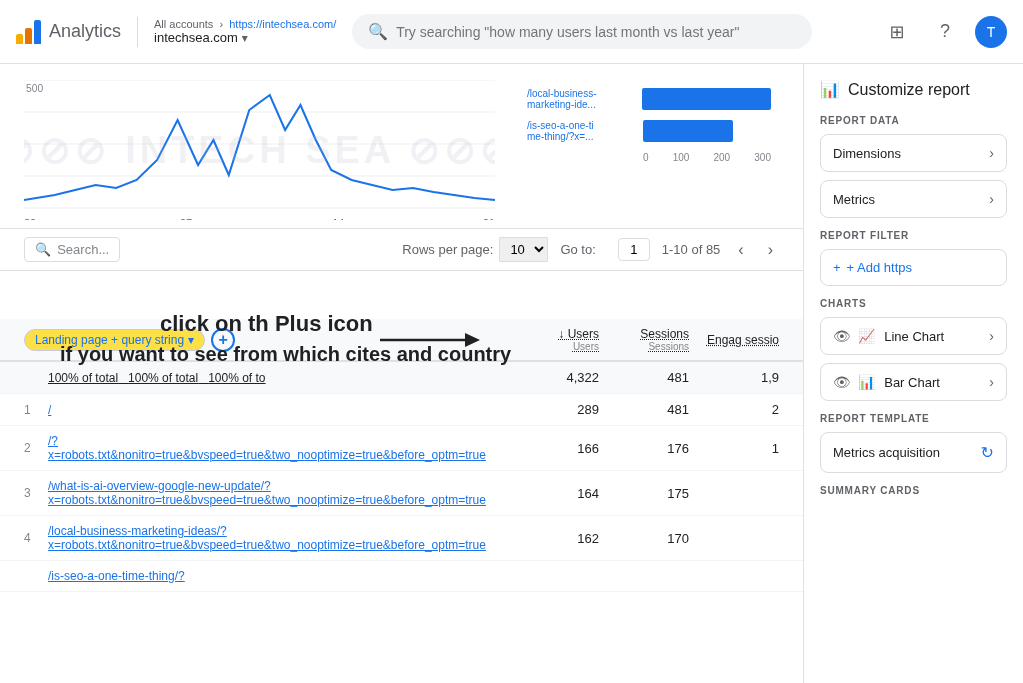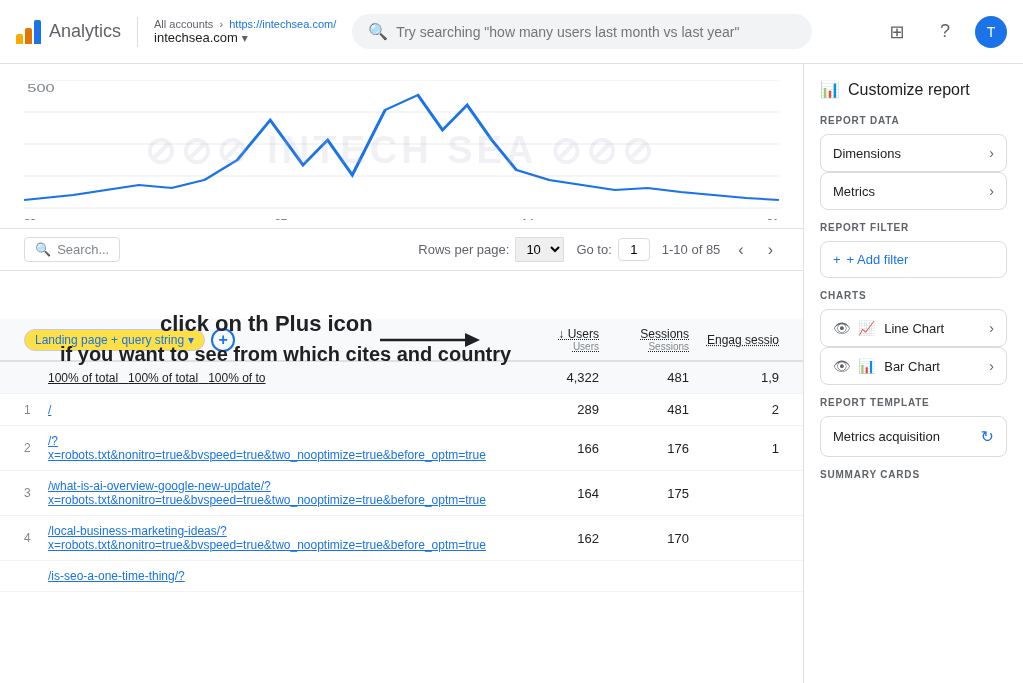--- a/index.html
+++ b/index.html
@@ -221,21 +221,21 @@
     }
     .rows-select {
       border: 1px solid #dadce0;
       border-radius: 1px;
       padding: 3px 6px;
       font-size: 13px;
     }
     .goto-page {
       display: flex;
       align-items: center;
-      gap: 6px;
+      gap: 22px;
       font-size: 13px;
       color: #5f6368;
     }
     .goto-input {
       width: 32px;
       border: 1px solid #dadce0;
       border-radius: 4px;
       padding: 3px 4px;
       text-align: center;
       font-size: 13px;
@@ -389,21 +389,21 @@
       margin-bottom: 8px;
       margin-top: 12px;
     }
     .panel-row {
       display: flex;
       align-items: center;
       justify-content: space-between;
       padding: 10px 12px;
       border: 1px solid #dadce0;
       border-radius: 8px;
-      margin-bottom: 0;
+      margin-bottom: 8px;
       cursor: pointer;
       font-size: 13px;
     }
     .panel-row-left {
       display: flex;
       align-items: center;
       gap: 8px;
     }
     .eye-icon { color: #5f6368; font-size: 14px; }
     .chart-icon { color: #5f6368; font-size: 14px; }
@@ -495,20 +495,36 @@
             <polyline points="0,120 30,115 50,110 70,105 90,108 110,100 130,80 150,40 170,85 185,60 200,95 220,30 240,15 255,50 270,25 285,60 300,90 320,100 340,105 360,110 380,108 400,112 420,115 440,118 460,120" fill="none" stroke="#1a73e8" stroke-width="2"></polyline>
           </svg>
           <div class="x-axis-labels">
             <span>30<br>Jun</span>
             <span>07<br>Jul</span>
             <span>14</span>
             <span>21</span>
           </div>
         </div>
 
+        <div class="bar-chart-side">
+          <div class="bar-row">
+            <span class="bar-label">/local-business-<br>marketing-ide...</span>
+            <div class="bar-visual" style="width:130px;"></div>
+          </div>
+          <div class="bar-row">
+            <span class="bar-label">/is-seo-a-one-ti<br>me-thing/?x=...</span>
+            <div class="bar-visual" style="width:90px;"></div>
+          </div>
+          <div class="bar-axis">
+            <span>0</span>
+            <span>100</span>
+            <span>200</span>
+            <span>300</span>
+          </div>
+        </div>
       </div>
     </div>
 
     <div class="table-controls">
       <div class="search-field">
         <span>🔍</span>
         <span>Search...</span>
       </div>
       <div class="rows-per-page">
         <span>Rows per page:</span>
@@ -622,21 +638,21 @@
       <span class="chevron-right">›</span>
     </div>
     <div class="panel-row">
       <span class="panel-row-label">Metrics</span>
       <span class="chevron-right">›</span>
     </div>
 
     <div class="panel-section-label">REPORT FILTER</div>
     <button class="add-filter-btn">
       <span>+</span>
-      <span>+ Add filter</span>
+      <span>+ Add https</span>
     </button>
 
     <div class="panel-section-label">CHARTS</div>
     <div class="panel-row">
       <div class="panel-row-left">
         <span class="eye-icon">👁</span>
         <span class="chart-icon">📈</span>
         <span class="panel-row-label">Line Chart</span>
       </div>
       <span class="chevron-right">›</span>

